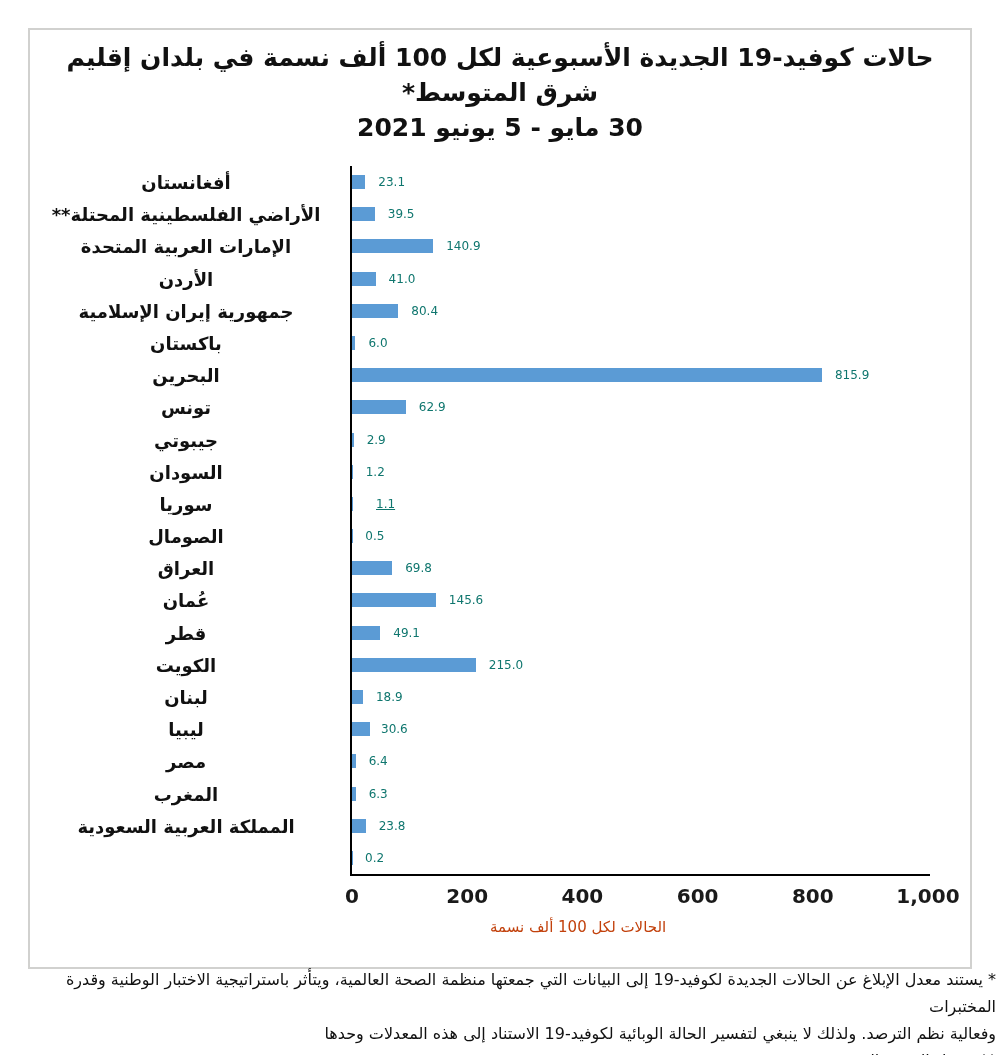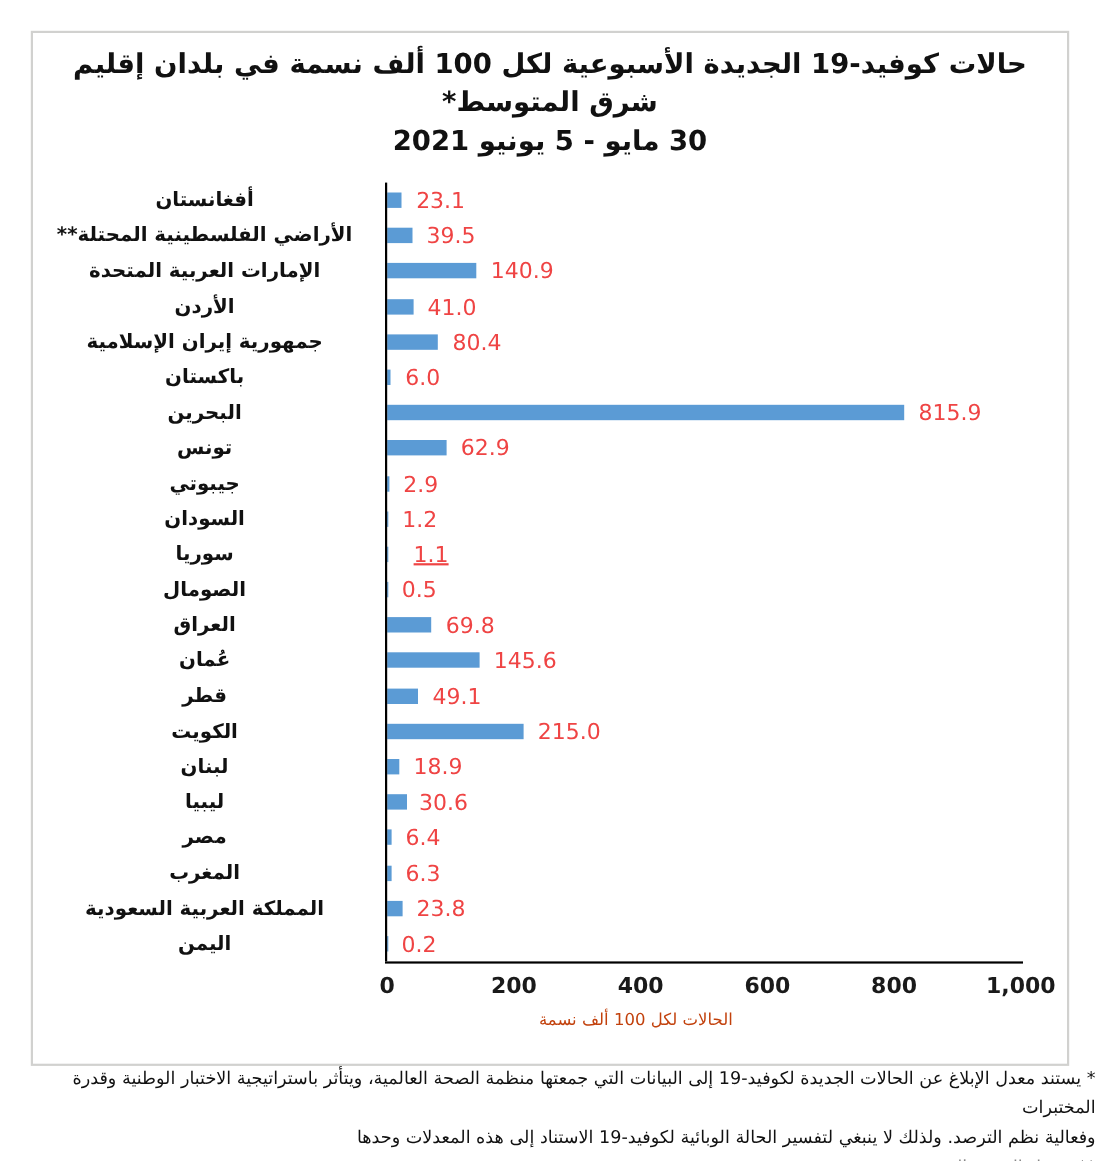--- a/index.html
+++ b/index.html
@@ -22,21 +22,21 @@
   .rows { position:absolute; left:0; top:0; width:940px; height:708px; }
   .row { position:absolute; left:0; width:940px; }
   .country-label {
     position:absolute; left:0; top:50%; transform:translateY(-50%);
     width:312px; text-align:center; direction:rtl;
     font-size:18px; font-weight:bold; color:#111; white-space:nowrap;
   }
   .bar { position:absolute; left:322px; top:50%; transform:translateY(-50%); height:14px; }
   .value-label {
     position:absolute; top:50%; transform:translateY(-50%);
-    font-size:20px; color:#ef4444; white-space:nowrap;
+    font-size:12px; color:#0f766e; white-space:nowrap;
   }
 
   .y-axis-line { position:absolute; left:320px; top:0; width:2px; height:708px; background:#000; }
   .x-axis-line { position:absolute; left:320px; top:708px; width:580px; height:2px; background:#000; }
 
   .tick {
     position:absolute; top:718px; width:80px; text-align:center;
     font-size:20px; font-weight:600; color:#1a1a1a;
   }
   .x-axis-title {
@@ -163,21 +163,20 @@
     <div class="country-label">المغرب</div>
     <div class="bar" style="width: 3.6288px; background: rgb(91, 155, 213);"></div>
     <div class="value-label" style="left: 338.629px;">6.3</div>
   </div>
           <div class="row" style="top: 643.636px; height: 32.1818px;">
     <div class="country-label">المملكة العربية السعودية</div>
     <div class="bar" style="width: 13.7088px; background: rgb(91, 155, 213);"></div>
     <div class="value-label" style="left: 348.709px;">23.8</div>
   </div>
           <div class="row" style="top: 675.818px; height: 32.1818px;">
-    <div class="country-label">اليمن</div>
     <div class="bar" style="width: 0.1152px; background: rgb(91, 155, 213);"></div>
     <div class="value-label" style="left: 335.115px;">0.2</div>
   </div>
         </div>
       <div class="y-axis-line"></div>
       <div class="x-axis-line"></div>
       <div id="ticks">
           <div class="tick" style="left: 282px;">0</div>
           <div class="tick" style="left: 397.2px;">200</div>
           <div class="tick" style="left: 512.4px;">400</div>

